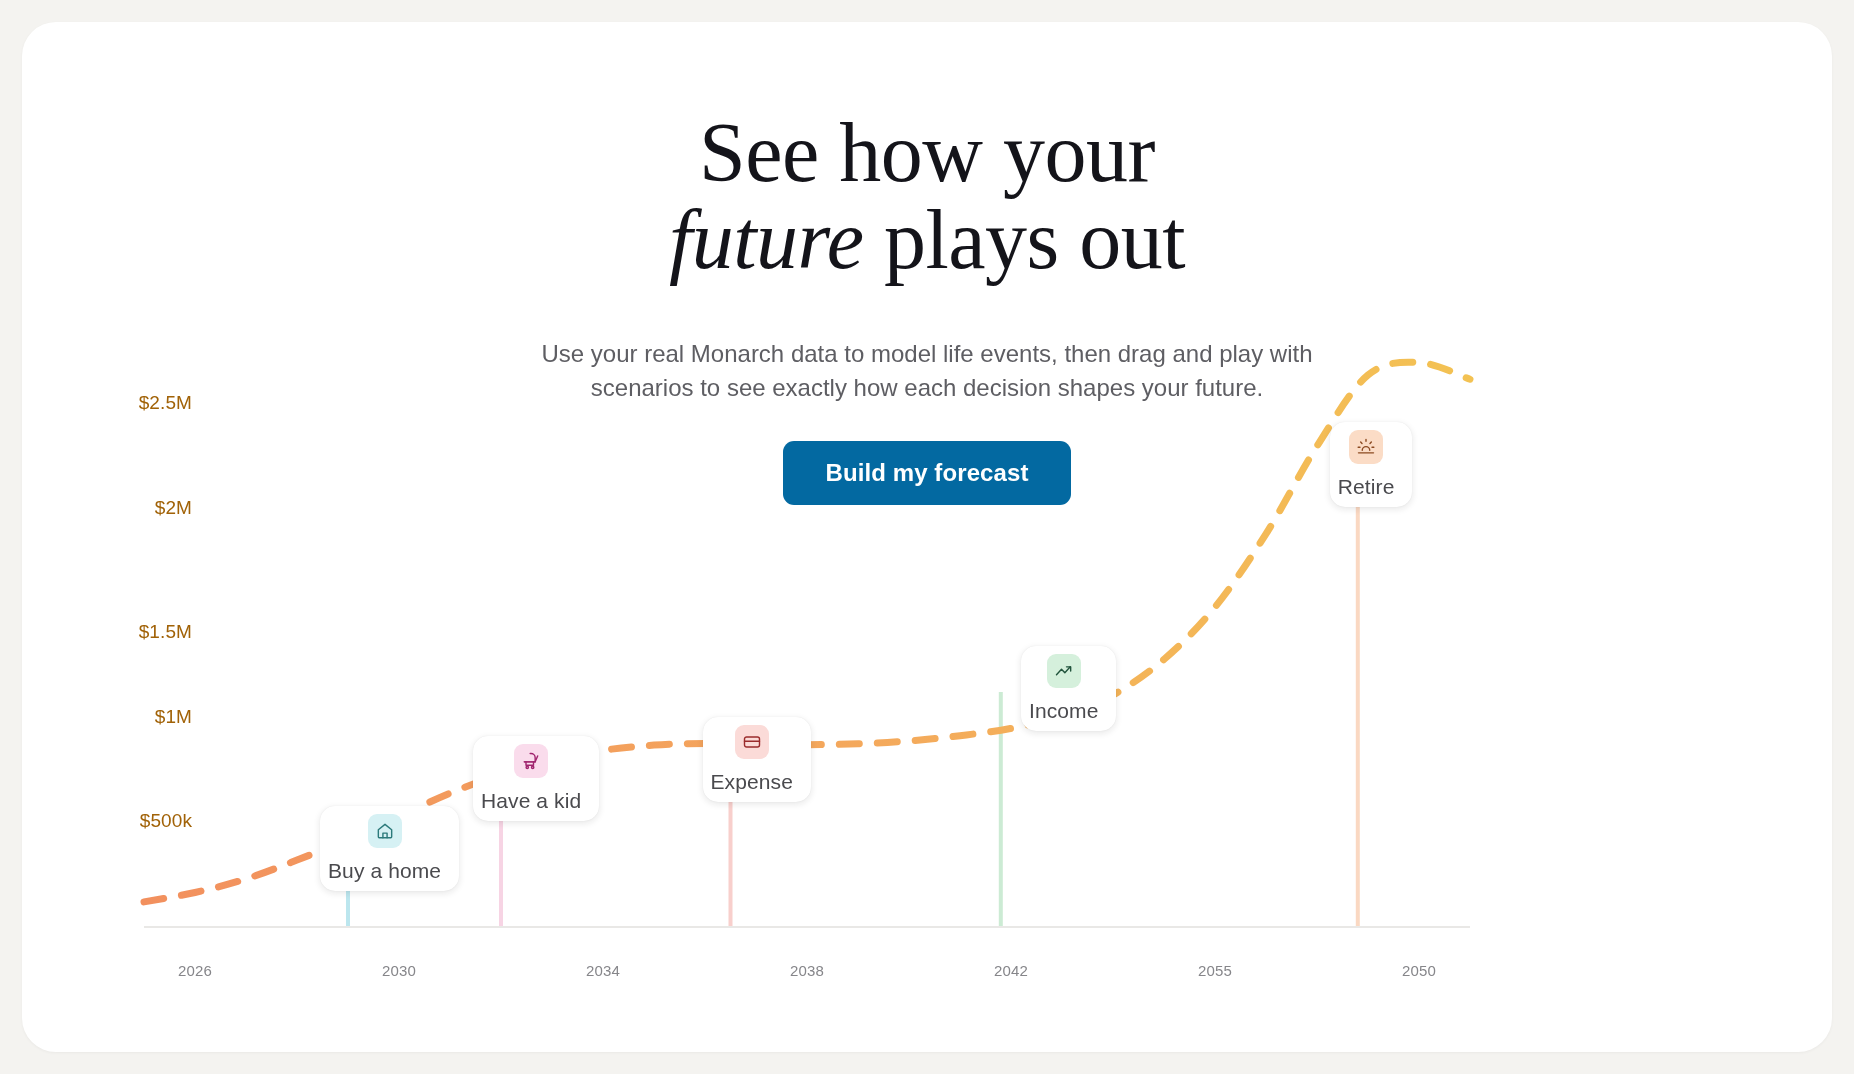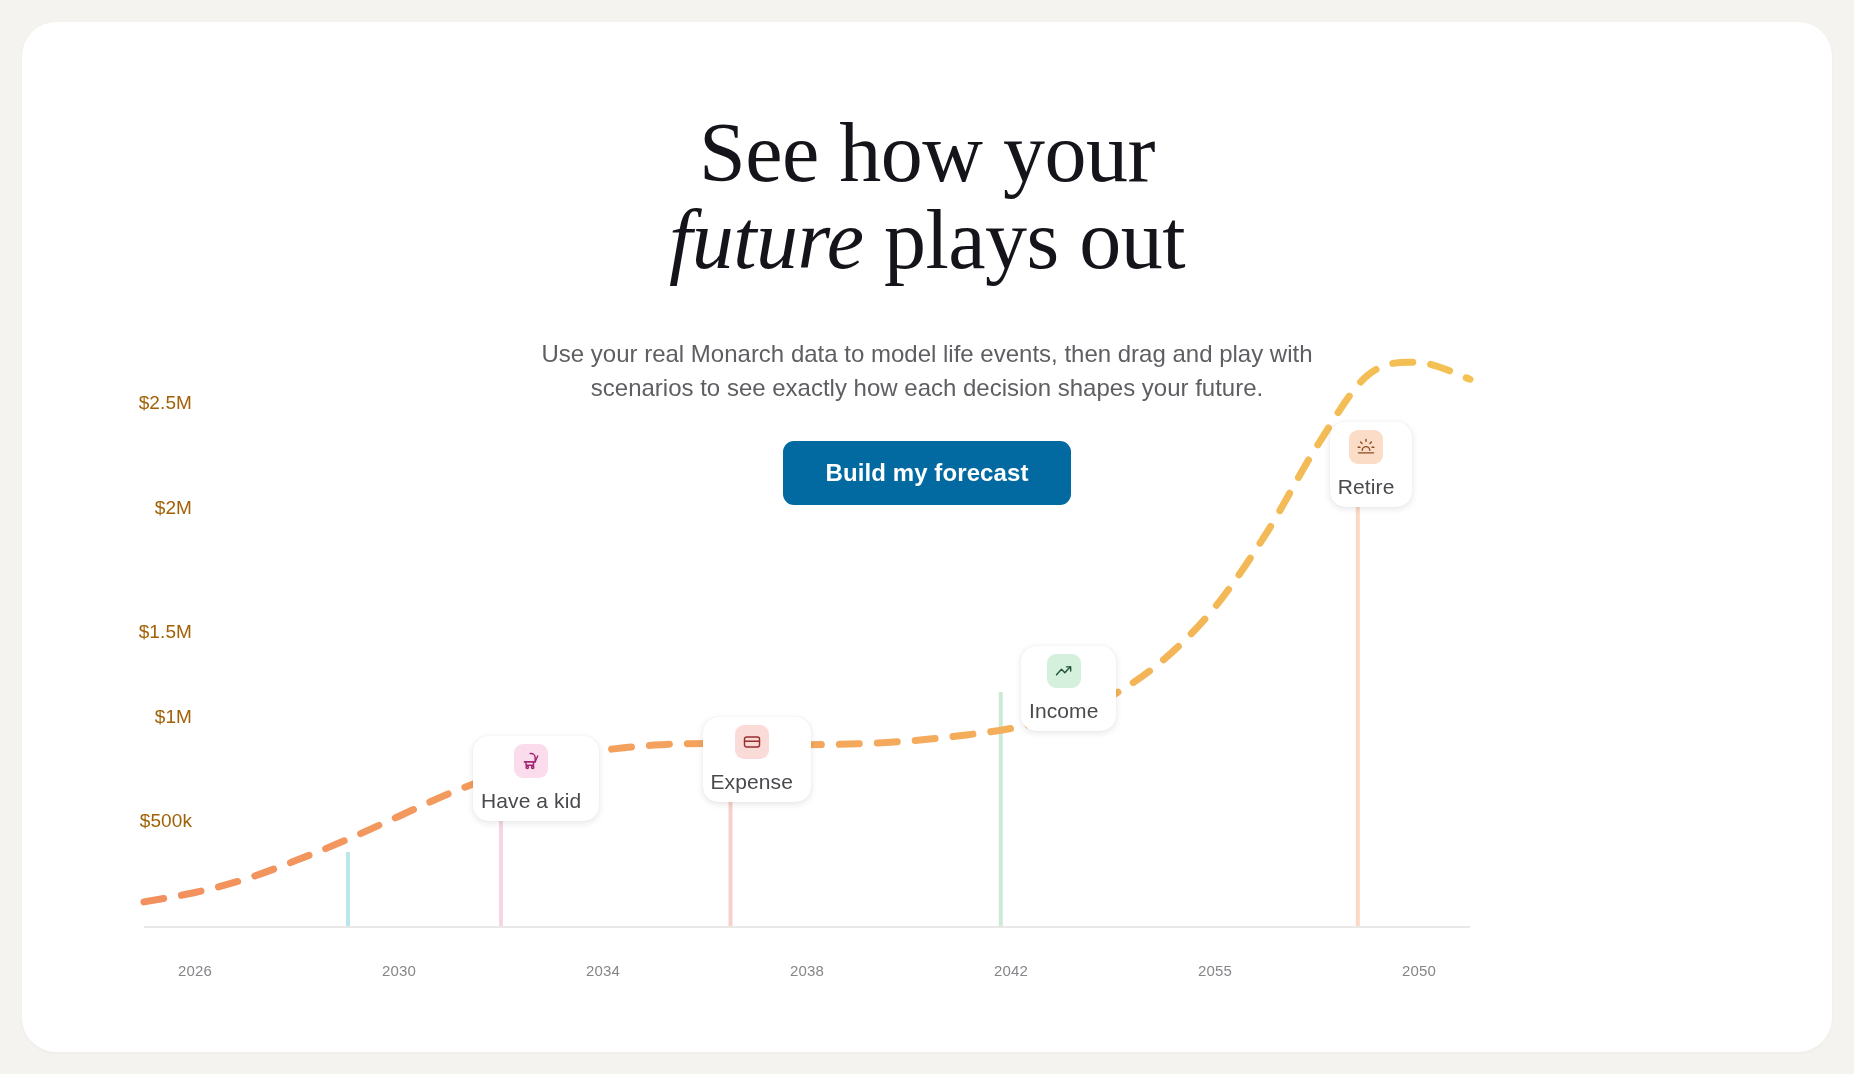--- a/index.html
+++ b/index.html
@@ -198,20 +198,29 @@
         <div class="x-tick" style="left: 173px; top: 940px;">2026</div>
         <div class="x-tick" style="left: 377px; top: 940px;">2030</div>
         <div class="x-tick" style="left: 581px; top: 940px;">2034</div>
         <div class="x-tick" style="left: 785px; top: 940px;">2038</div>
         <div class="x-tick" style="left: 989px; top: 940px;">2042</div>
         <div class="x-tick" style="left: 1193px; top: 940px;">2055</div>
         <div class="x-tick" style="left: 1397px; top: 940px;">2050</div>
       </div>
 
     <div class="events-layer" id="events-layer">
+        <div class="event-pill" style="top: 784px; left: 298px;">
+          <span class="event-icon" style="background: rgb(214, 241, 244);">
+            <svg width="20" height="20" viewBox="0 0 24 24">
+              <path fill="none" stroke="#2C7A7B" stroke-width="1.7" stroke-linecap="round" stroke-linejoin="round" d="M4 10.5 12 4l8 6.5V19a1 1 0 0 1-1 1H5a1 1 0 0 1-1-1z"></path>
+              <path fill="none" stroke="#2C7A7B" stroke-width="1.7" stroke-linecap="round" stroke-linejoin="round" d="M9.5 20v-5.5h5V20"></path>
+            </svg>
+          </span>
+          <span class="event-label">Buy a home</span>
+        </div>
         <div class="event-pill" style="top: 714px; left: 451px;">
           <span class="event-icon" style="background: rgb(250, 220, 236);">
             <svg width="20" height="20" viewBox="0 0 24 24">
               <path fill="none" stroke="#A0246E" stroke-width="1.7" stroke-linecap="round" stroke-linejoin="round" d="M4 13h13V8a5 5 0 0 0-5-5h-1"></path>
               <path fill="none" stroke="#A0246E" stroke-width="1.7" stroke-linecap="round" stroke-linejoin="round" d="M4 13h13"></path>
               <path fill="none" stroke="#A0246E" stroke-width="1.7" stroke-linecap="round" stroke-linejoin="round" d="M6 13v4h9v-4"></path>
               <circle fill="none" stroke="#A0246E" stroke-width="1.7" stroke-linecap="round" stroke-linejoin="round" cx="7.5" cy="19.5" r="1.4"></circle>
               <circle fill="none" stroke="#A0246E" stroke-width="1.7" stroke-linecap="round" stroke-linejoin="round" cx="14" cy="19.5" r="1.4"></circle>
               <path fill="none" stroke="#A0246E" stroke-width="1.7" stroke-linecap="round" stroke-linejoin="round" d="M17 13l3-7"></path>
             </svg>

